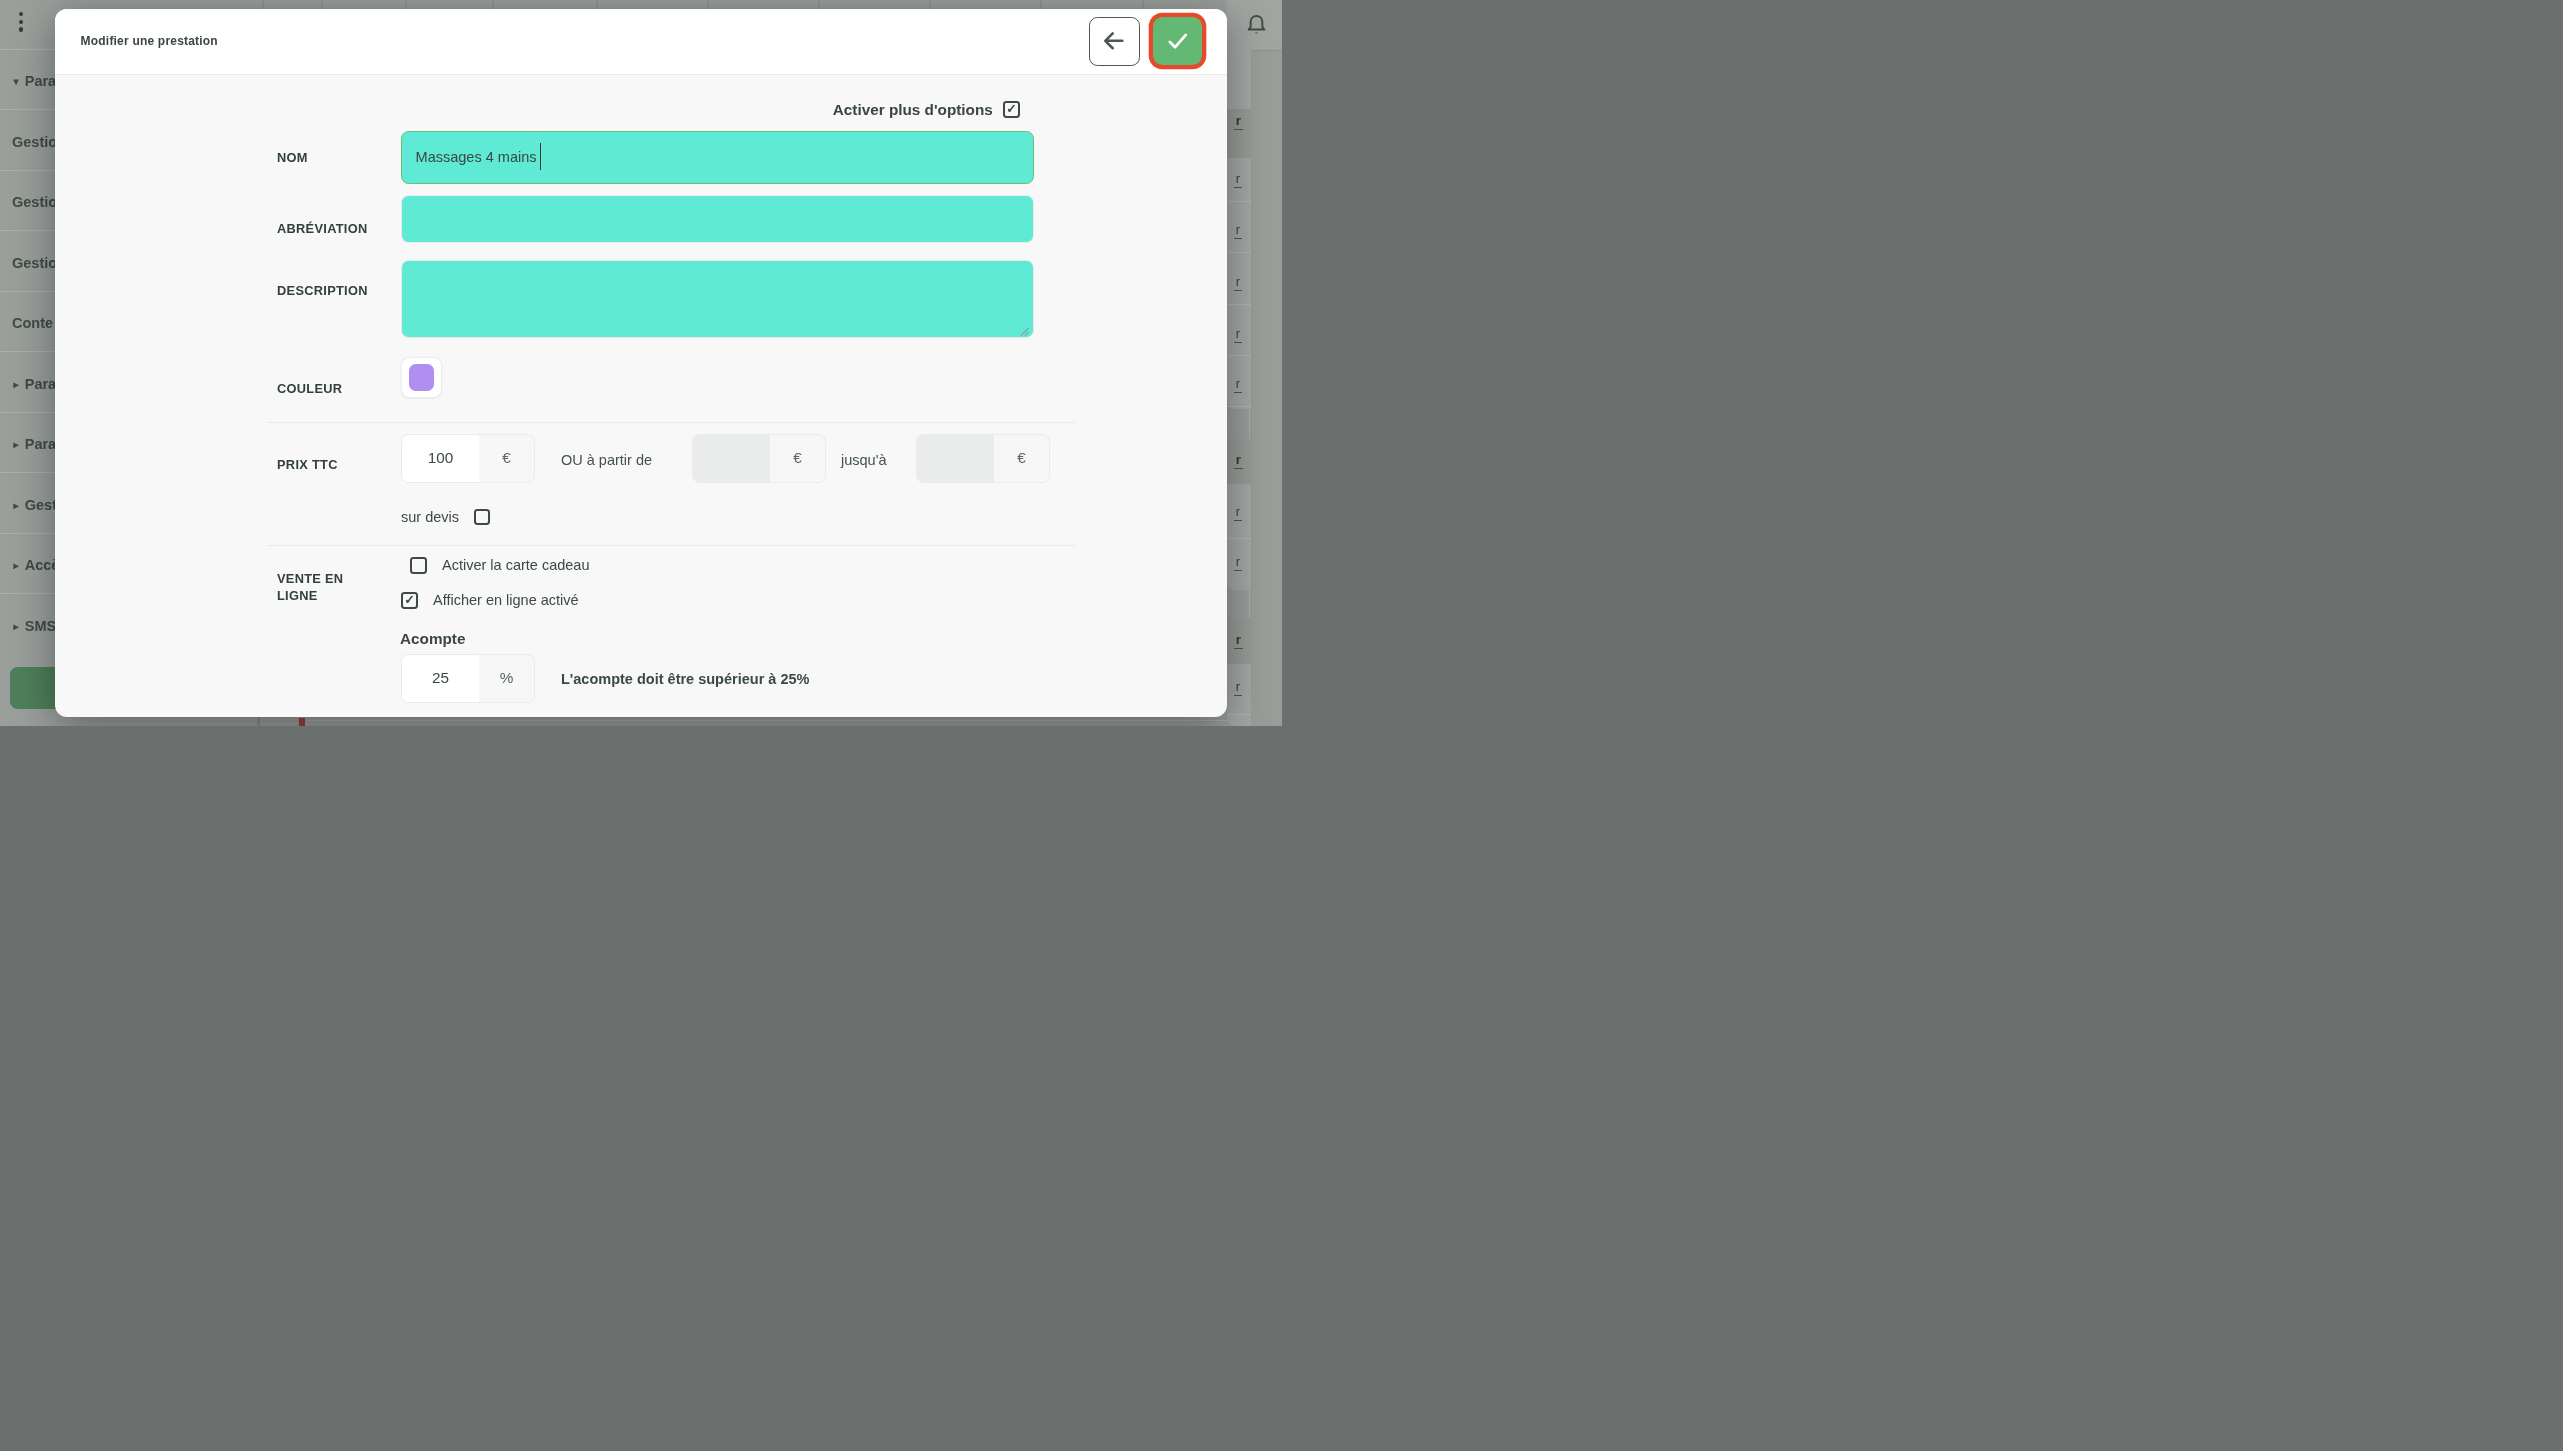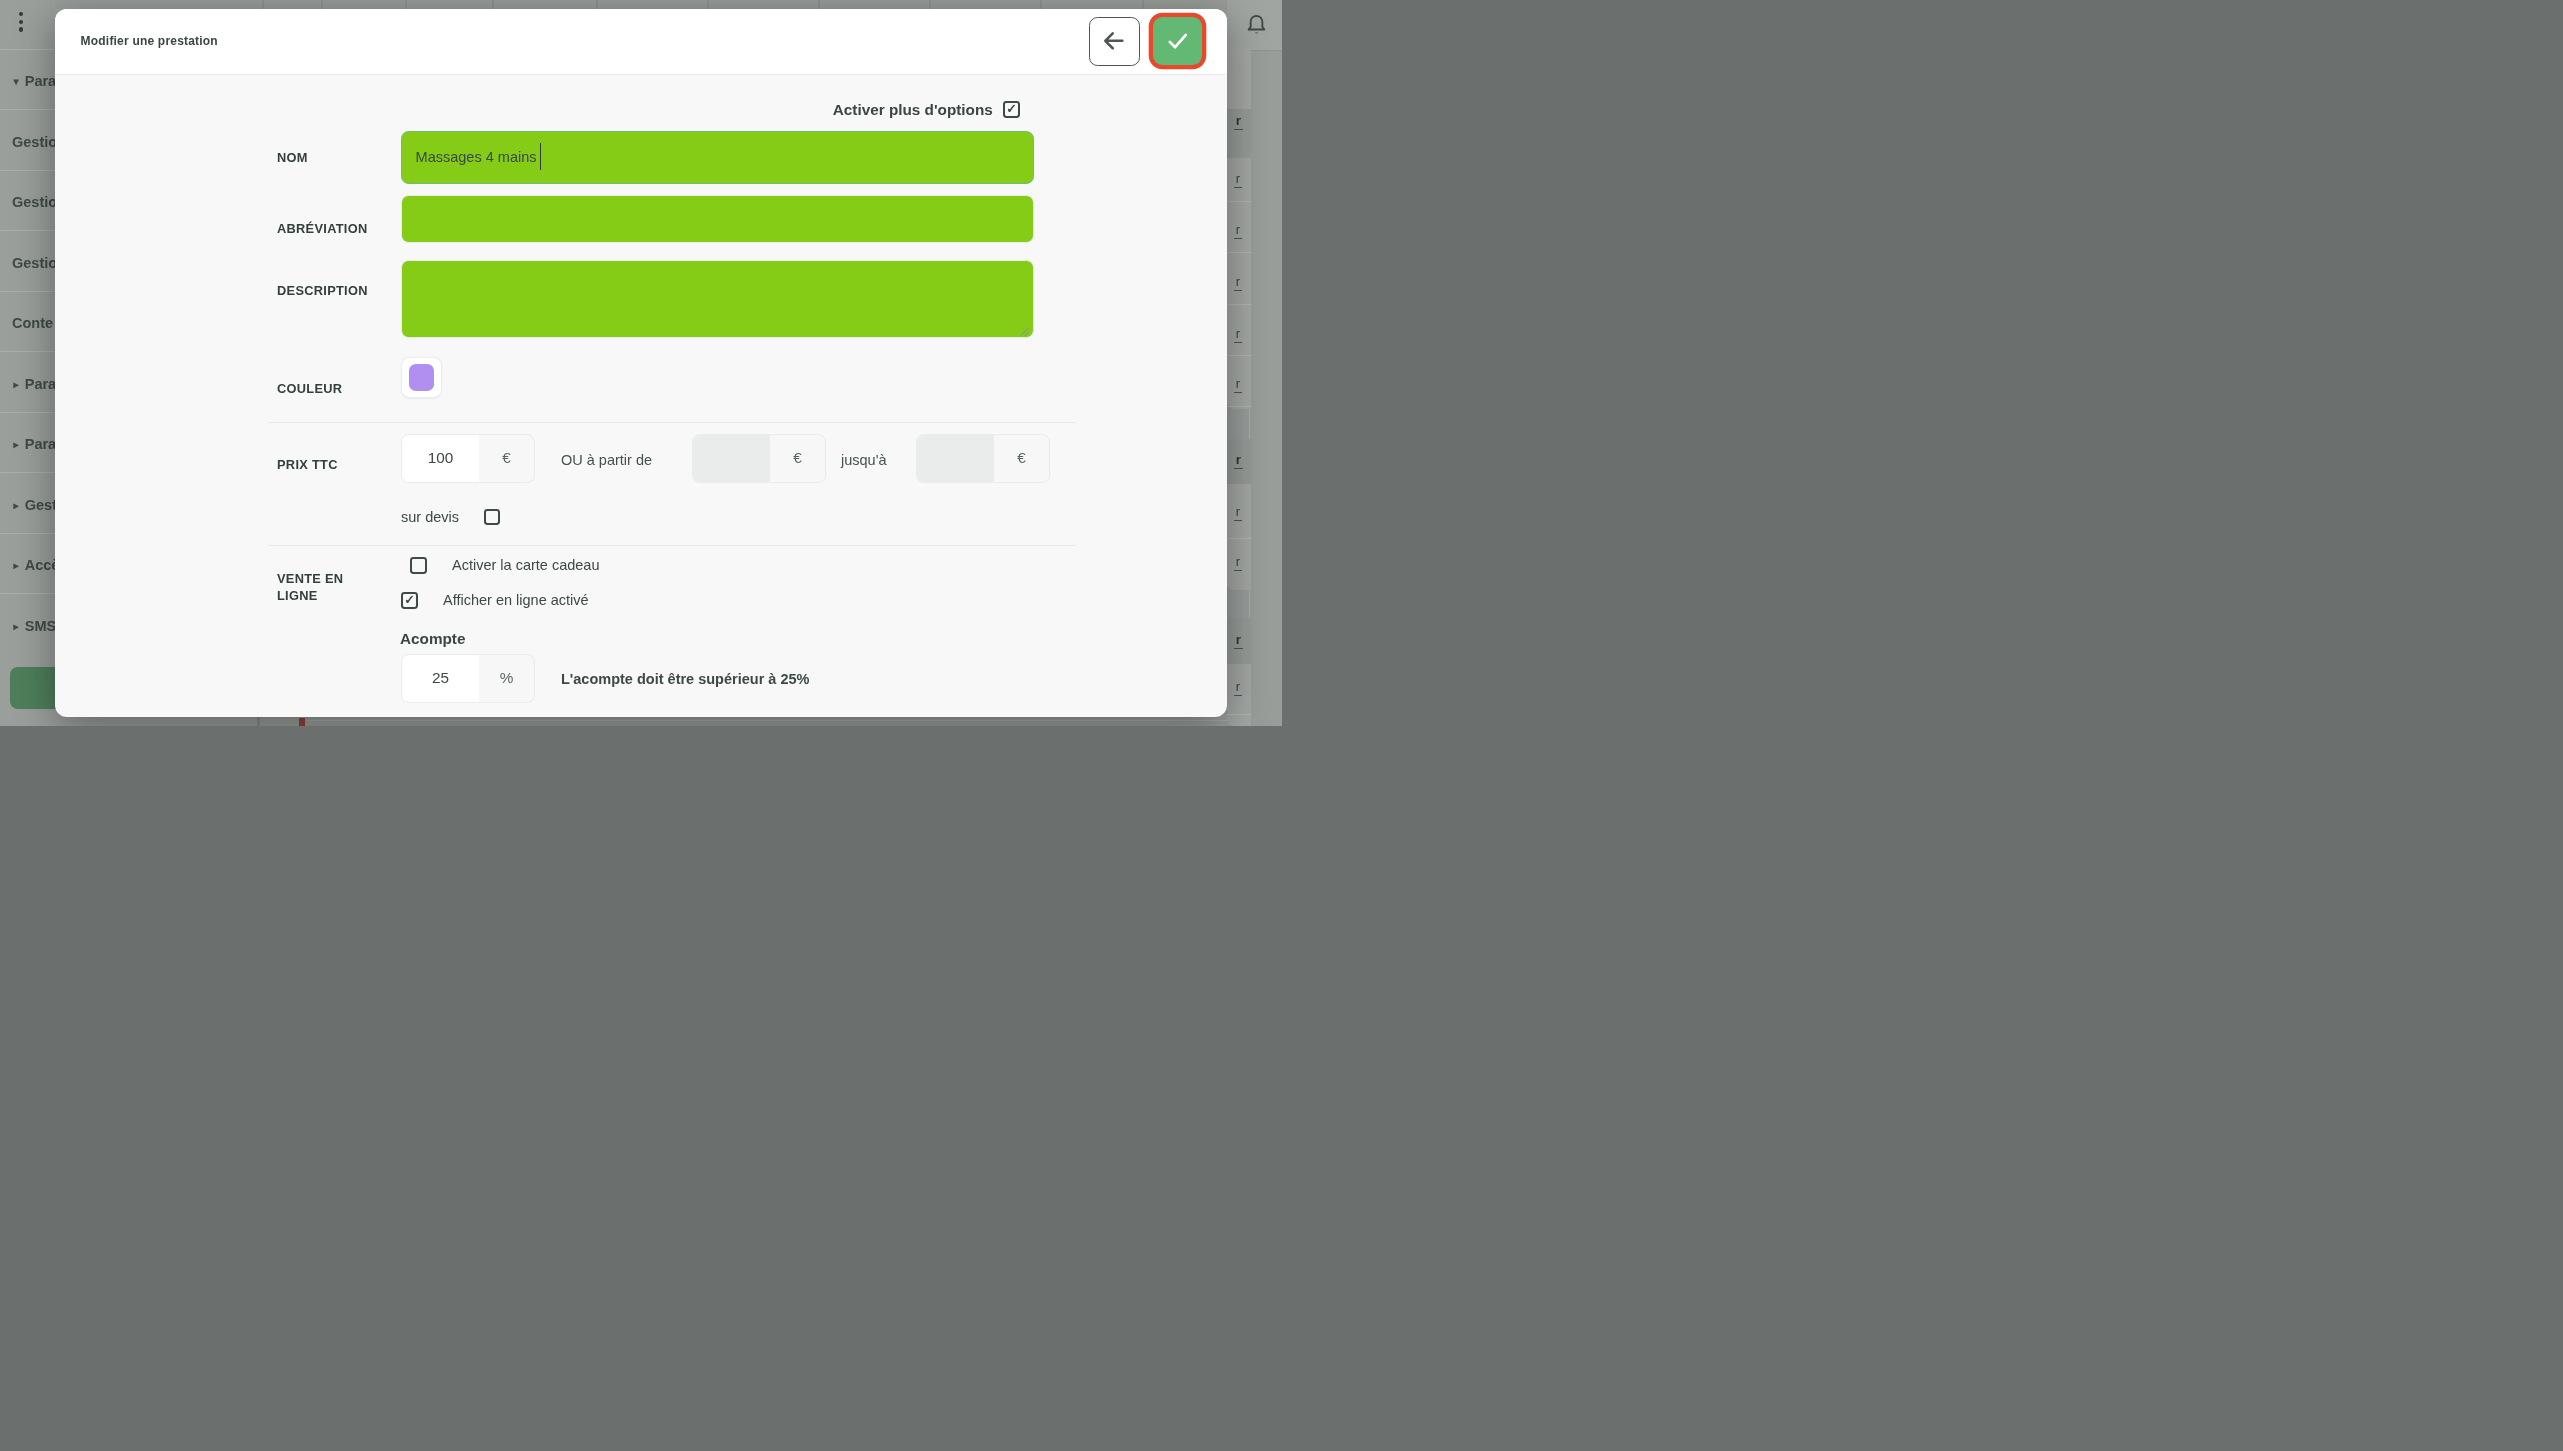--- a/index.html
+++ b/index.html
@@ -53,21 +53,21 @@
   .btn-confirm{width:49px;height:48px;background:var(--accent-green);border:none;border-radius:9.4px;
     box-shadow:0 0 0 4.3px var(--focus-ring);display:flex;align-items:center;justify-content:center;
     cursor:pointer;margin-right:4.3px}
 
   .body{position:absolute;left:0;top:67px;right:0;bottom:0}
   .options-row{position:absolute;left:0;top:25px;width:965px;display:flex;justify-content:flex-end;
     align-items:center;gap:10.2px;font-size:15.3px;font-weight:bold;color:#3a463f}
   .flabel{position:absolute;left:222px;font-size:12.8px;font-weight:bold;color:var(--text-label);
     letter-spacing:0.3px;line-height:17px}
   .field{position:absolute;left:346px}
-  .inp{width:633px;height:51px;border:0.9px solid #e9ece9;border-radius:7.7px;background:#84cc16;
+  .inp{width:633px;height:51px;border:0.9px solid #e9ece9;border-radius:7.7px;background:#5eead4;
     padding:0 13.6px;font-size:14.5px;color:#3c4843;font-family:"Liberation Sans",sans-serif;outline:none}
   .inp.focused{border:1.7px solid var(--input-focus)}
   .caret{position:absolute;left:139px;top:12px;width:1.3px;height:27px;background:#2f3b35}
   textarea.inp{height:78px;padding-top:8.5px;resize:none}
   .resize-handle{position:absolute;right:4.3px;bottom:4.3px;width:9.4px;height:9.4px}
   .swatch-btn{width:41px;height:41px;background:#fff;border:0.9px solid #eceeec;border-radius:8.5px;
     box-shadow:0 0.9px 1.7px rgba(0,0,0,.06);display:flex;align-items:center;justify-content:center;cursor:pointer}
   .swatch{width:25.6px;height:27px;border-radius:6.8px;background:var(--purple)}
   .hdivider{position:absolute;left:213px;width:807px;height:0.9px;background:#e8eae8}
 
@@ -76,21 +76,21 @@
   .igroup .num{width:77px;height:100%;border:none;background:#fff;text-align:center;
     font-size:15.3px;color:#3c4843;font-family:"Liberation Sans",sans-serif;outline:none}
   .igroup .suffix{width:55px;display:flex;align-items:center;justify-content:center;
     font-size:15.3px;color:#5a6761}
   .igroup.disabled .num{background:#e9ecea}
   .inline-txt{position:absolute;font-size:14.5px;color:#45524c}
 
   .cb{display:inline-flex;width:17px;height:17px;border:2.1px solid #3e4a44;border-radius:3.4px;
     align-items:center;justify-content:center;flex:0 0 auto;background:transparent;cursor:pointer}
   .cb.checked::after{content:"✓";font-size:12.8px;font-weight:bold;color:#3e4a44;line-height:1}
-  .cb-row{position:absolute;display:flex;align-items:center;gap:25px;font-size:14.5px;color:#3d4a44}
+  .cb-row{position:absolute;display:flex;align-items:center;gap:15px;font-size:14.5px;color:#3d4a44}
   .subhead{position:absolute;font-size:15.3px;font-weight:bold;color:#3a463f}
   .hint{position:absolute;font-size:14.5px;font-weight:bold;color:#3d4a44}
   svg{display:block}
 </style>
 </head>
 <body>
 
 <div class="stage">
 
   <div class="bg-el top-strip">

